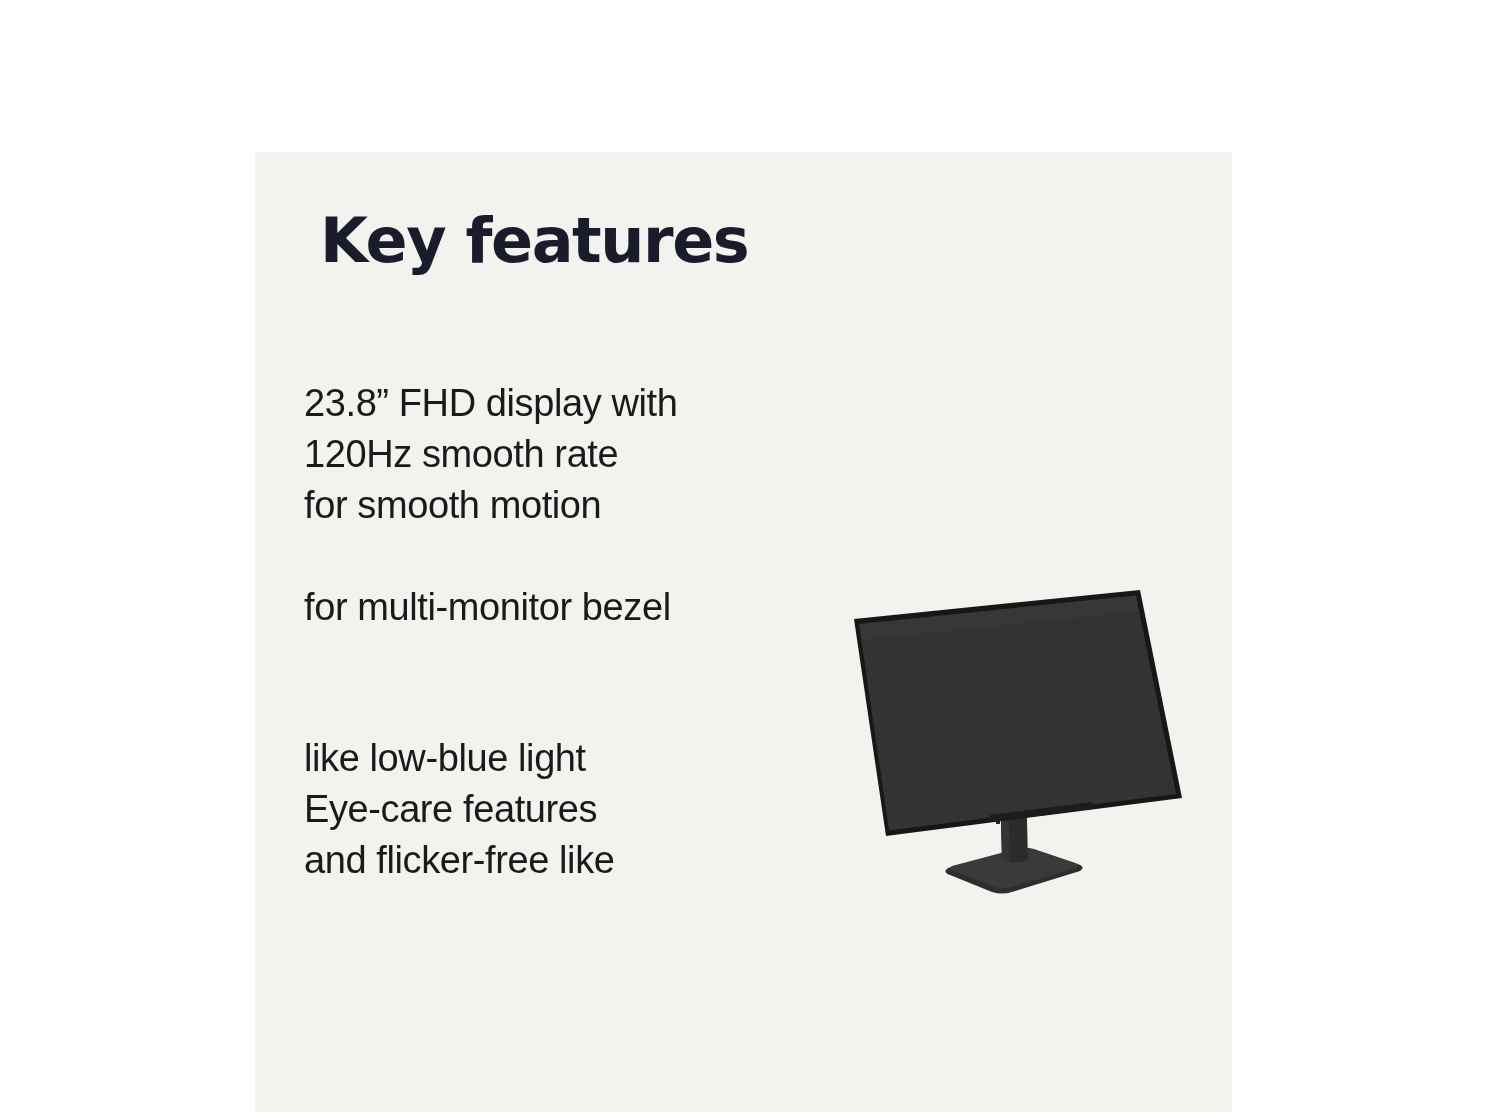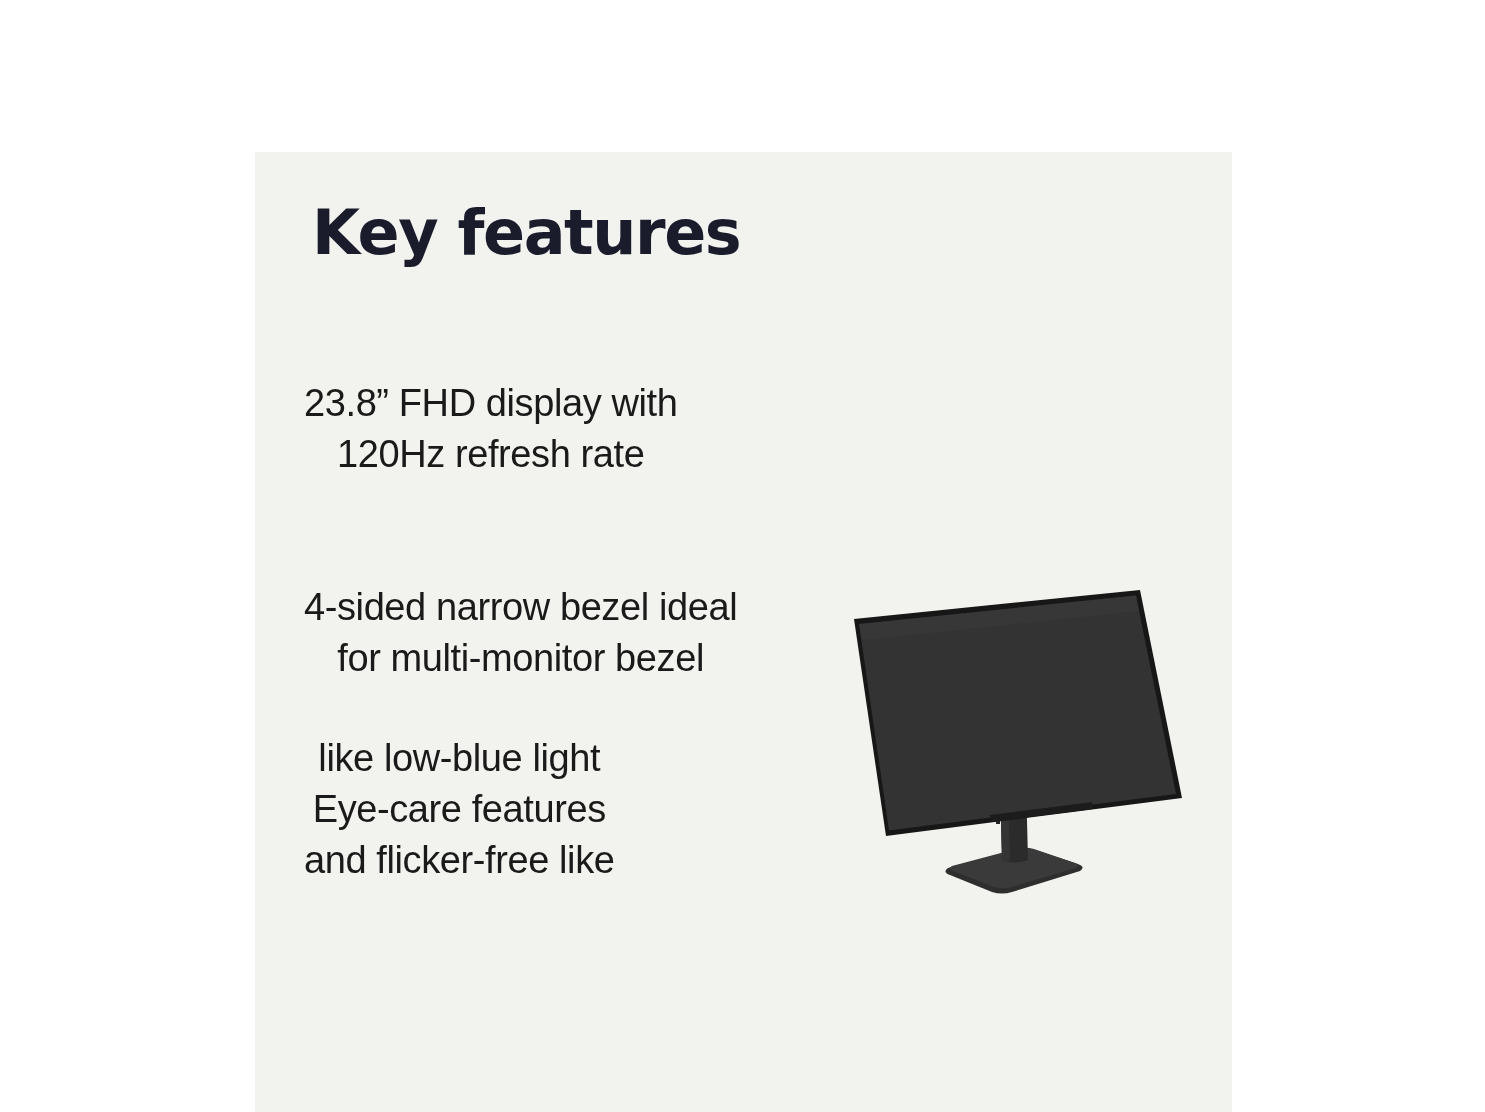--- a/index.html
+++ b/index.html
@@ -40,35 +40,34 @@
     width: 540px;
   }
 
   #page-title {
     font-family: "DejaVu Sans", sans-serif;
     font-size: 62px;
     font-weight: bold;
     color: #1A1C2C;
     letter-spacing: -1.4px;
     line-height: 1.05;
-    margin: 8px;
+    margin: 16px;
     white-space: nowrap;
   }
 
   .feature-block {
     font-size: 38px;
     font-weight: normal;
     color: #1A1A1A;
     line-height: 51px;
     letter-spacing: -0.4px;
     white-space: nowrap;
   }
   .feature-block .feature-line {
     display: block;
-    text-align: center;
   }
 
   #feature-1 { position: absolute; left: 0; top: 186px; }
   #feature-2 { position: absolute; left: 0; top: 390px; }
   #feature-3 { position: absolute; left: 0; top: 541px; }
 
   
   #monitor-figure {
     position: absolute;
     left: 575px;
@@ -88,25 +87,25 @@
 <div id="page">
 
   <div id="panel">
 
     <div id="text-column">
 
       <h1 id="page-title">Key features</h1>
 
       <div id="feature-1" class="feature-block">
         <span class="feature-line">23.8” FHD display with</span>
-        <span class="feature-line">120Hz refresh rate</span>
+        <span class="feature-line">120Hz smooth rate</span>
+        <span class="feature-line">for smooth motion</span>
       </div>
 
       <div id="feature-2" class="feature-block">
-        <span class="feature-line">4-sided narrow bezel ideal</span>
         <span class="feature-line">for multi-monitor bezel</span>
       </div>
 
       <div id="feature-3" class="feature-block">
         <span class="feature-line">like low-blue light</span>
         <span class="feature-line">Eye-care features</span>
         <span class="feature-line">and flicker-free like</span>
       </div>
 
     </div>

